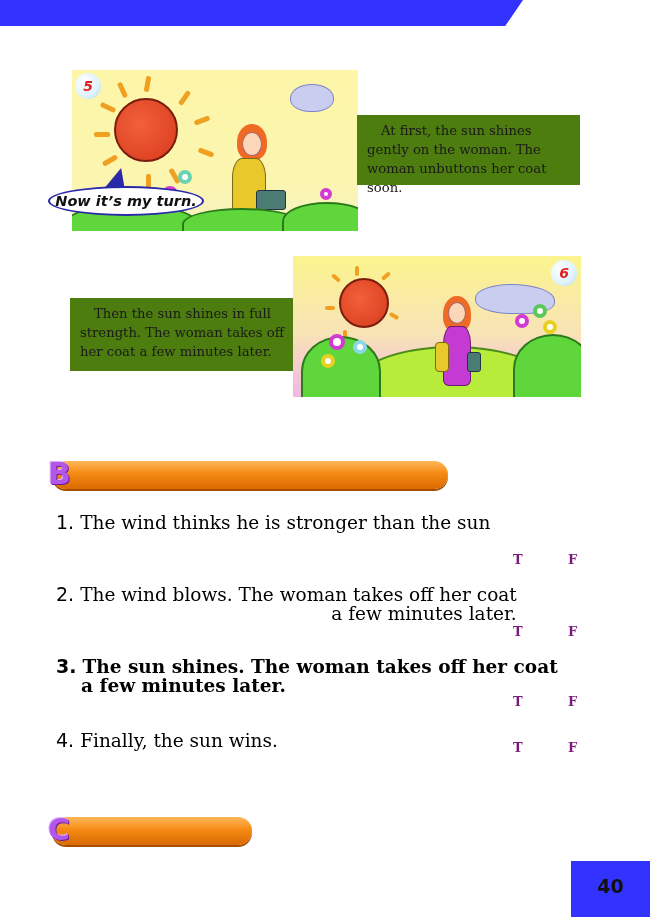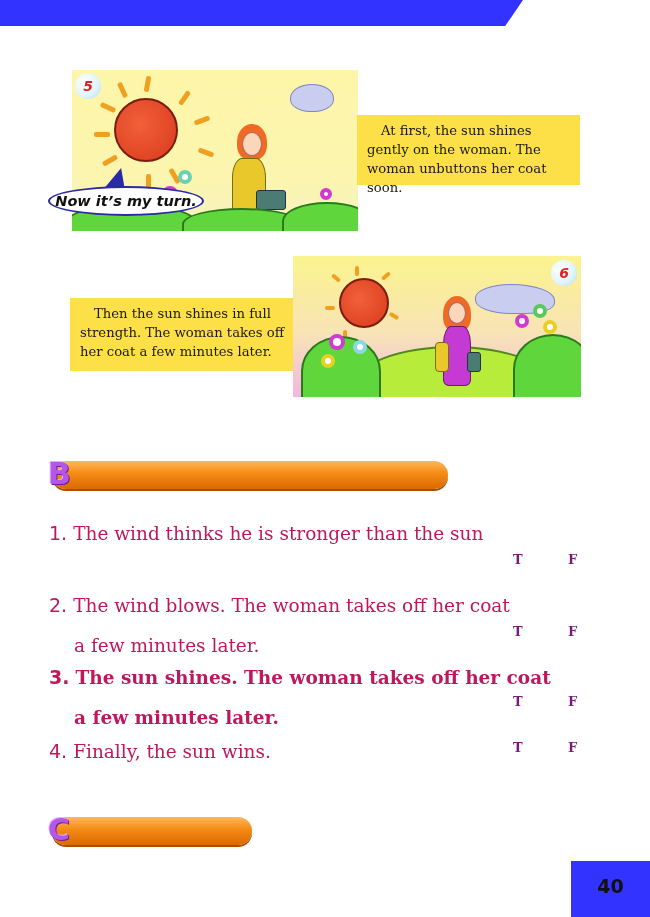--- a/index.html
+++ b/index.html
@@ -13,21 +13,21 @@
   .panel-5 { left: 72px; top: 70px; width: 286px; height: 161px;
              background: linear-gradient(180deg, #fdf6a8 0%, #fbf5b0 70%, #f6f2c4 100%); }
   .panel-6 { left: 293px; top: 256px; width: 288px; height: 141px;
              background: linear-gradient(180deg, #fbf48e 0%, #f8e3b6 55%, #f1b7e2 100%); }
 
   .panel-number { position: absolute; width: 26px; height: 26px; border-radius: 50%;
                   background: radial-gradient(circle at 35% 35%, #ffffff 0%, #dff3fb 60%, #a8d9ee 100%);
                   color: #e02020; font-family: "DejaVu Sans", sans-serif; font-weight: bold; font-style: italic;
                   font-size: 14px; text-align: center; line-height: 26px; }
 
-  .caption { position: absolute; background: #fde047; font-size: 13.2px; line-height: 19px; padding: 6px 8px 6px 10px;
+  .caption { position: absolute; background: #4d7c0f; font-size: 13.2px; line-height: 19px; padding: 6px 8px 6px 10px;
              font-family: "DejaVu Serif", serif; color: #1a1a1a; }
   .caption p { text-indent: 14px; }
   .caption-1 { left: 357px; top: 115px; width: 223px; height: 70px; }
   .caption-2 { left: 70px; top: 298px; width: 225px; height: 73px; }
 
   .speech { position: absolute; left: 48px; top: 186px; width: 156px; height: 30px;
             border: 2px solid #2a2aa8; border-radius: 50%; background: #ffffff;
             font-family: "DejaVu Sans", sans-serif; font-weight: bold; font-style: italic; font-size: 14.5px;
             color: #111; text-align: center; line-height: 26px; }
   .speech-tail { position: absolute; left: 108px; top: 168px; width: 0; height: 0;
@@ -52,25 +52,25 @@
                     box-shadow: 0 2px 0 #a84e00; }
   .section-header .label { position: absolute; left: 34px; top: 0; line-height: 28px; color: #ffffff;
                     font-family: "DejaVu Sans", sans-serif; font-weight: bold; font-style: italic; font-size: 15.5px;
                     letter-spacing: 0.1px; }
   .section-letter { position: absolute; left: -4px; top: -4px; font-family: "DejaVu Sans", sans-serif;
                     font-weight: bold; font-size: 30px; color: #b357e8; line-height: 34px;
                     text-shadow: 1px 1px 0 #6a1fa0, -1px -1px 0 #e0b0ff; }
   .section-b { left: 52px; top: 461px; width: 396px; }
   .section-c { left: 52px; top: 817px; width: 200px; }
 
-  .question { position: absolute; left: 49px; font-size: 18.5px; line-height: 40px; color: #be185d;
+  .question { position: absolute; left: 56px; font-size: 18.5px; line-height: 19px; color: #000000;
               font-family: "DejaVu Serif", serif; }
   .question .num { font-family: "DejaVu Sans", sans-serif; font-size: 19px; margin-right: 6px; }
   .question .line2 { display: block; padding-left: 25px; }
-  .q1 { top: 513px; } .q2 { top: 585px; } .q3 { top: 657px; font-weight: bold; } .q4 { top: 731px; }
+  .q1 { top: 513px; } .q2 { top: 585px; text-align: right; } .q3 { top: 657px; font-weight: bold; } .q4 { top: 731px; }
 
   .tf { position: absolute; font-family: "DejaVu Serif", serif; font-weight: bold; font-size: 13px; color: #7a1a7a; }
   .tf-t { left: 513px; } .tf-f { left: 568px; }
 
   .page-number { position: absolute; left: 571px; top: 861px; width: 79px; height: 56px; background: #3333ff;
                  font-family: "DejaVu Sans", sans-serif; font-weight: bold; font-size: 19px; color: #111;
                  text-align: center; line-height: 50px; }
 </style>
 </head>
 <body>

